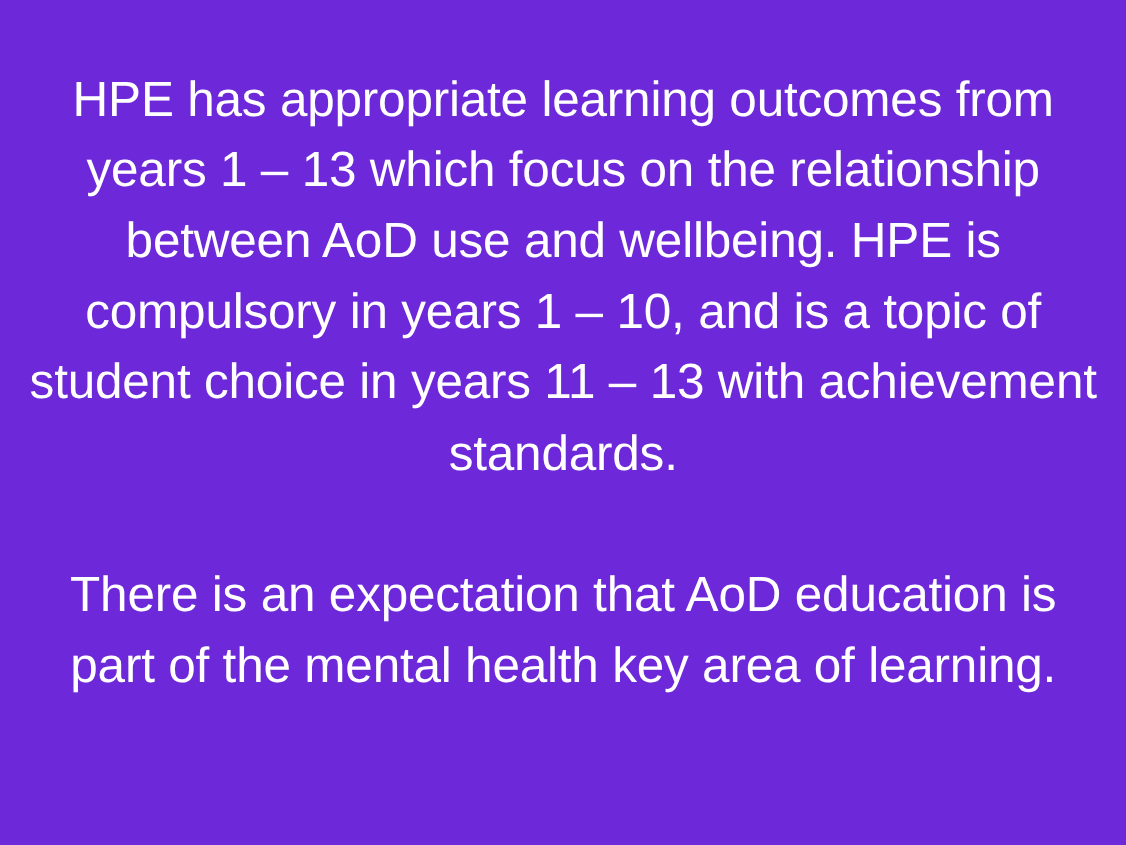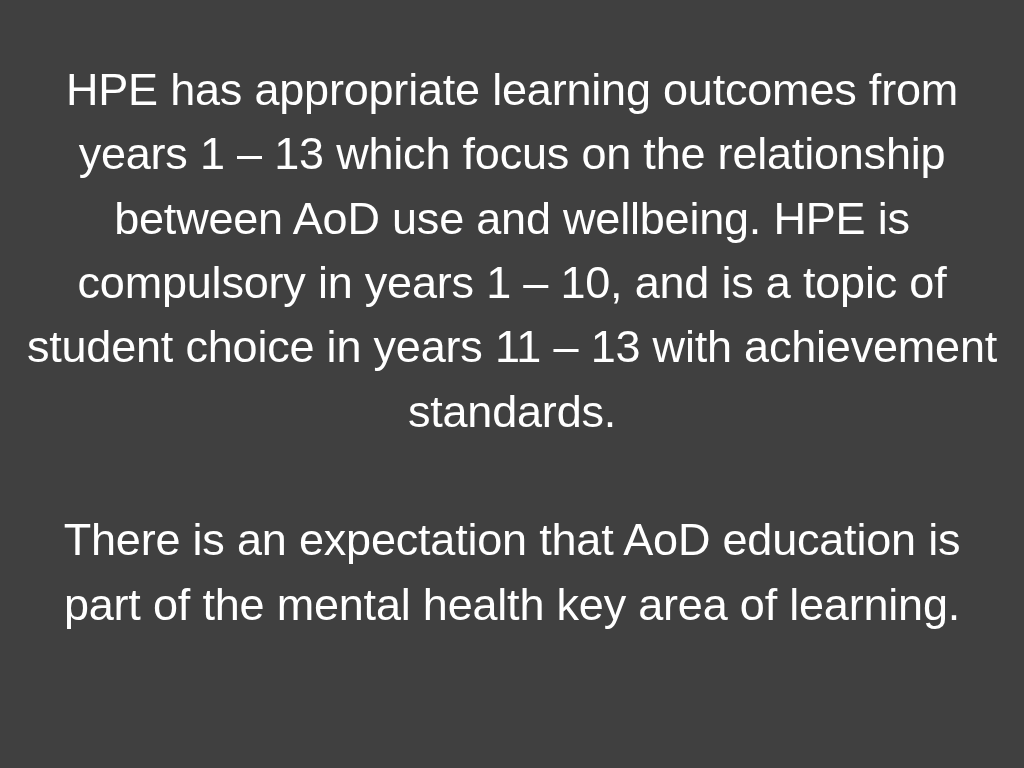--- a/index.html
+++ b/index.html
@@ -15,21 +15,21 @@
   }
   .slide {
     width: 1024px;
     height: 768px;
     box-sizing: border-box;
     display: flex;
     flex-direction: column;
     align-items: center;
     justify-content: flex-start;
     padding: 58px 24px 24px 24px;
-    background: #404040;
+    background: #6d28d9;
   }
   .body-text {
     color: #ffffff;
     font-size: 45px;
     line-height: 1.43;
     text-align: center;
     font-weight: 400;
     letter-spacing: -0.2px;
     width: 980px;
     margin: 0;

